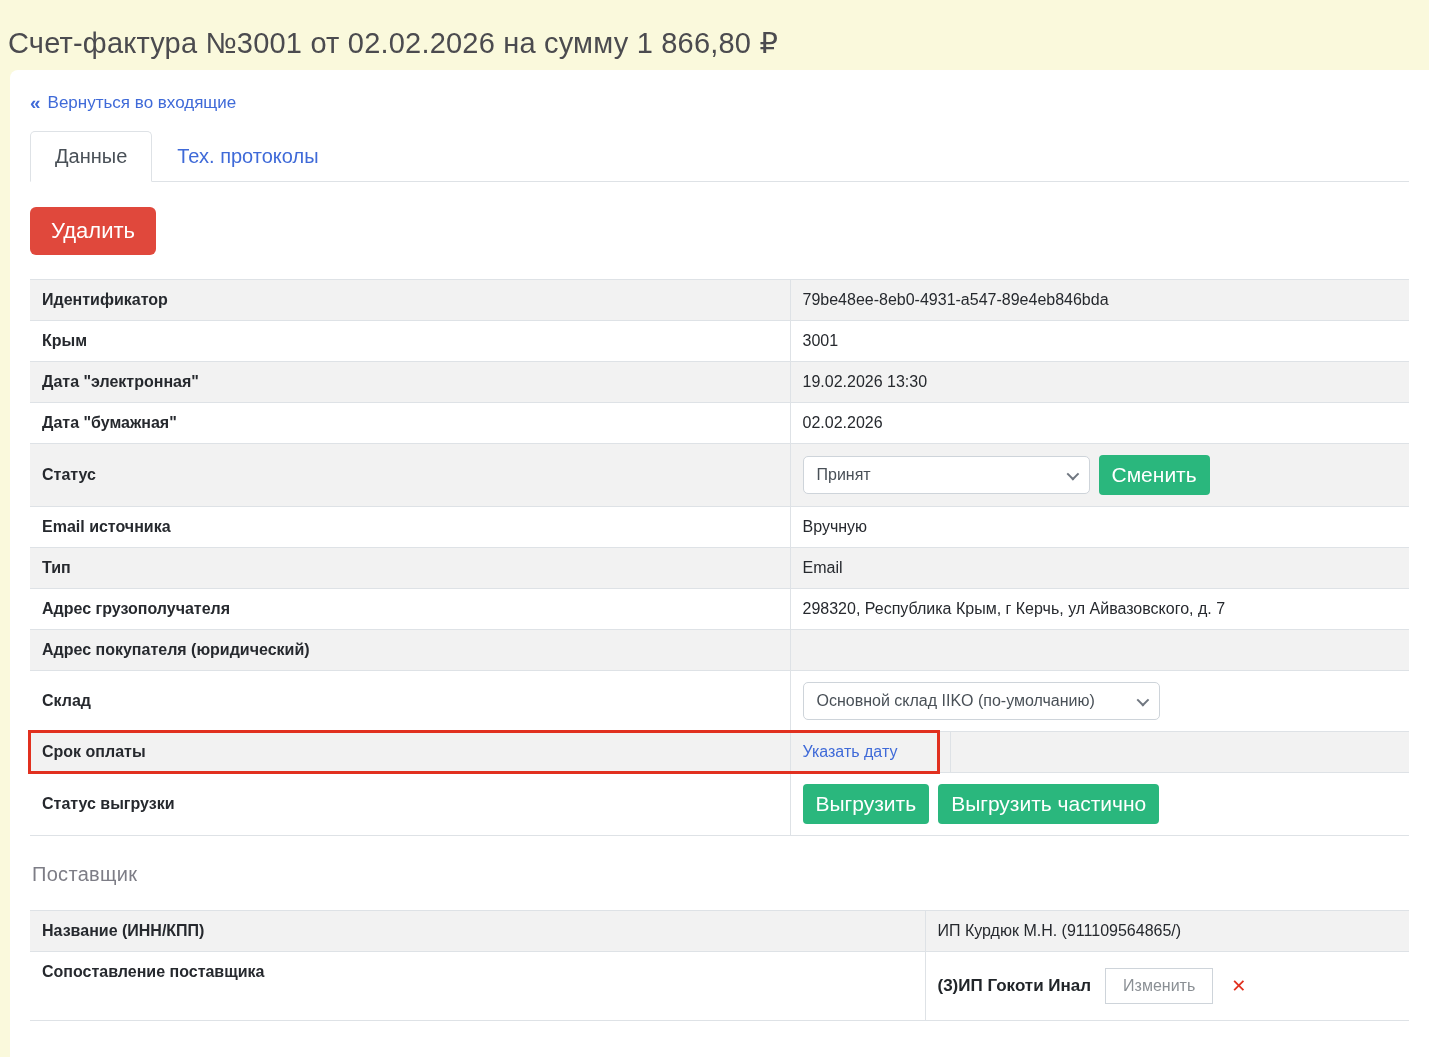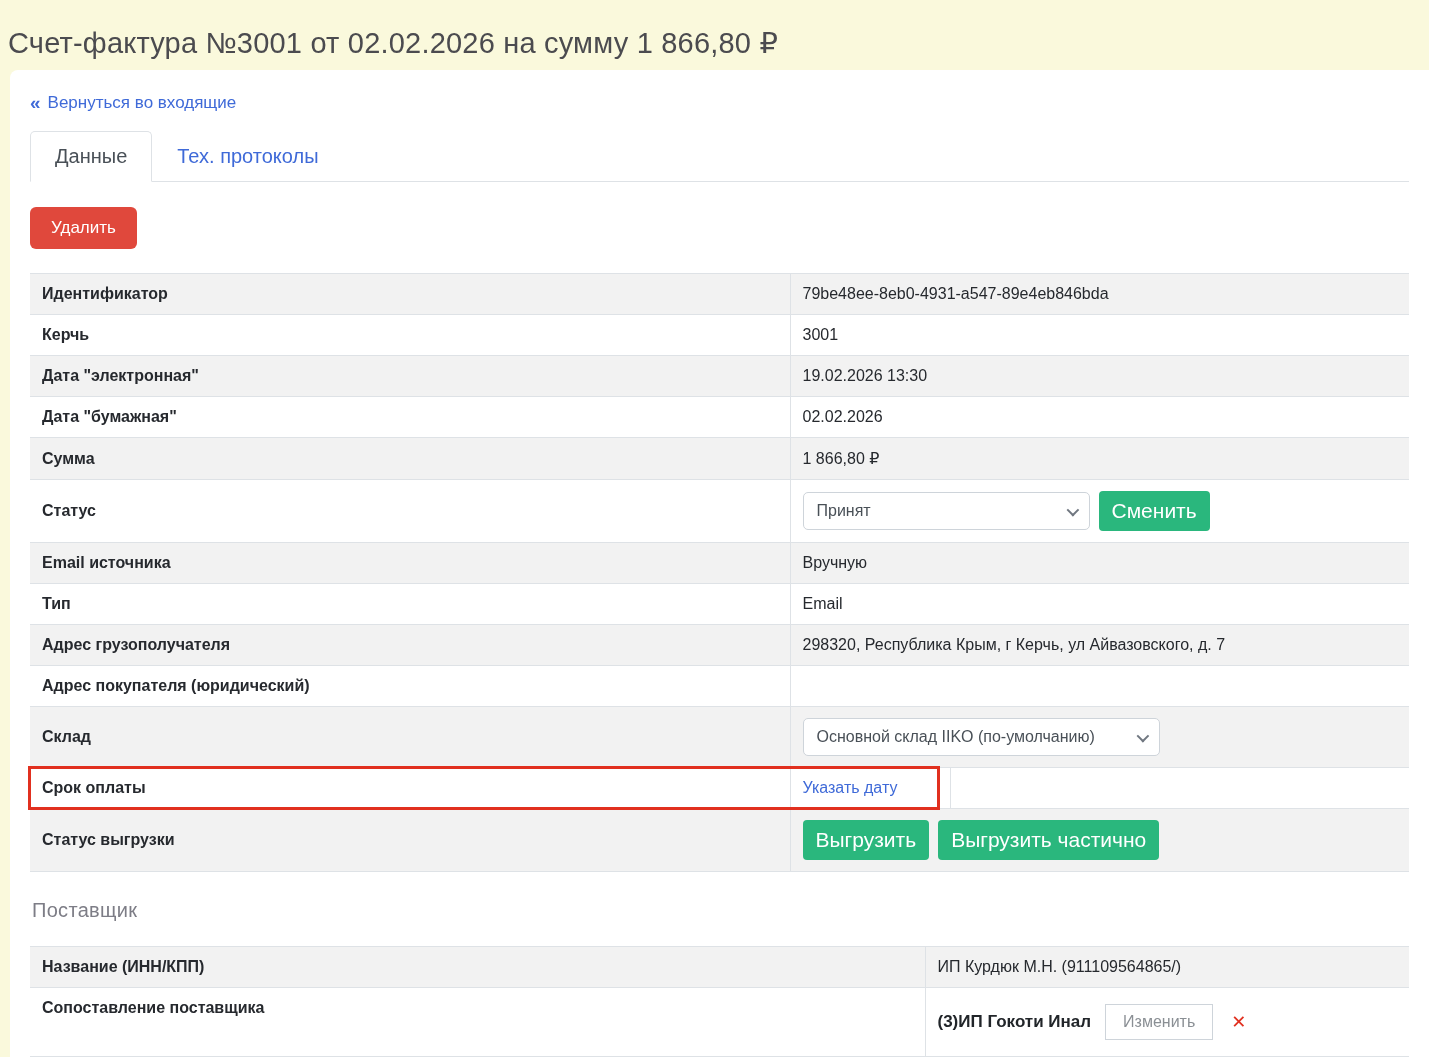--- a/index.html
+++ b/index.html
@@ -35,21 +35,21 @@
     border-top-left-radius: 5px; border-top-right-radius: 5px;
   }
   .tab.active {
     color: #495057; background: #fff;
     border-color: #dee2e6 #dee2e6 #ffffff #dee2e6;
   }
   .tab.inactive { color: #3f6ad8; }
   
   .btn { display: inline-block; border: none; cursor: pointer; font-family: inherit; }
   .btn-danger {
-    background: #e0483c; color: #fff; font-size: 17px;
+    background: #e0483c; color: #fff; font-size: 22px;
     padding: 11px 21px; border-radius: 6px; margin-top: 25px;
   }
   .btn-green {
     background: #2ab77d; color: #fff; font-size: 21px;
     padding: 8px 13px; border-radius: 4px;
   }
   .btn-outline {
     background: #fff; color: #8a8f94; font-size: 16px;
     padding: 8px 17px; border-radius: 0; border: 1px solid #ced4da;
   }
@@ -121,34 +121,30 @@
         <col style="width:760px">
         <col style="width:160px">
         <col>
       </colgroup>
     <tbody>
         <tr>
       <td class="k">Идентификатор</td>
       <td class="v" colspan="2">79be48ee-8eb0-4931-a547-89e4eb846bda</td>
     </tr>
     <tr>
-      <td class="k">Керчь</td>
+      <td class="k">Крым</td>
       <td class="v" colspan="2">3001</td>
     </tr>
     <tr>
       <td class="k">Дата "электронная"</td>
       <td class="v" colspan="2">19.02.2026 13:30</td>
     </tr>
     <tr>
       <td class="k">Дата "бумажная"</td>
       <td class="v" colspan="2">02.02.2026</td>
-    </tr>
-    <tr>
-      <td class="k">Сумма</td>
-      <td class="v" colspan="2">1 866,80 ₽</td>
     </tr>
     <tr>
       <td class="k">Статус</td>
       <td class="v" colspan="2">
         <div class="row-flex">
           <div class="select sel-status">
             <span>Принят</span>
             <span class="chevron"></span>
           </div>
           <button class="btn btn-green">Сменить</button>

